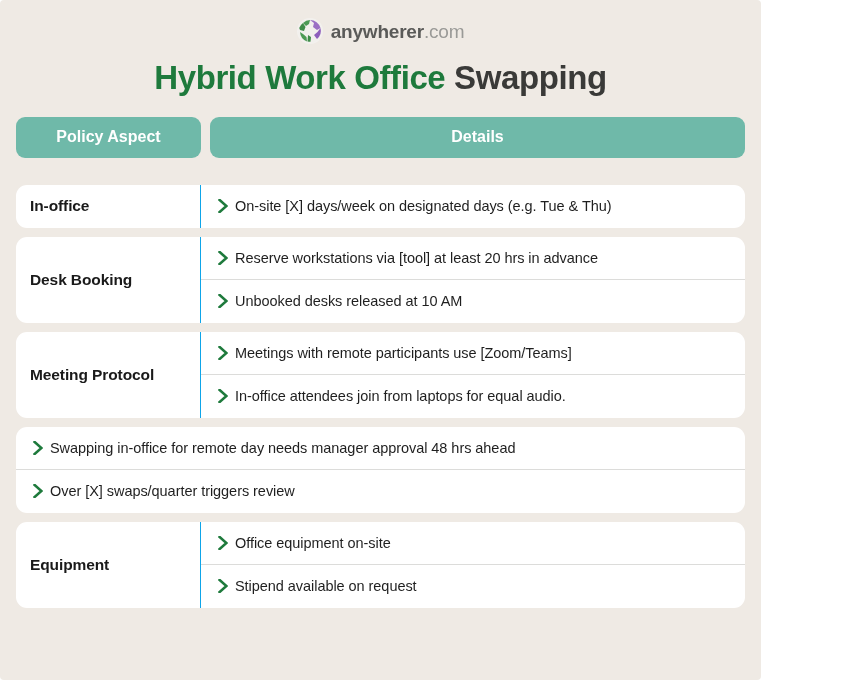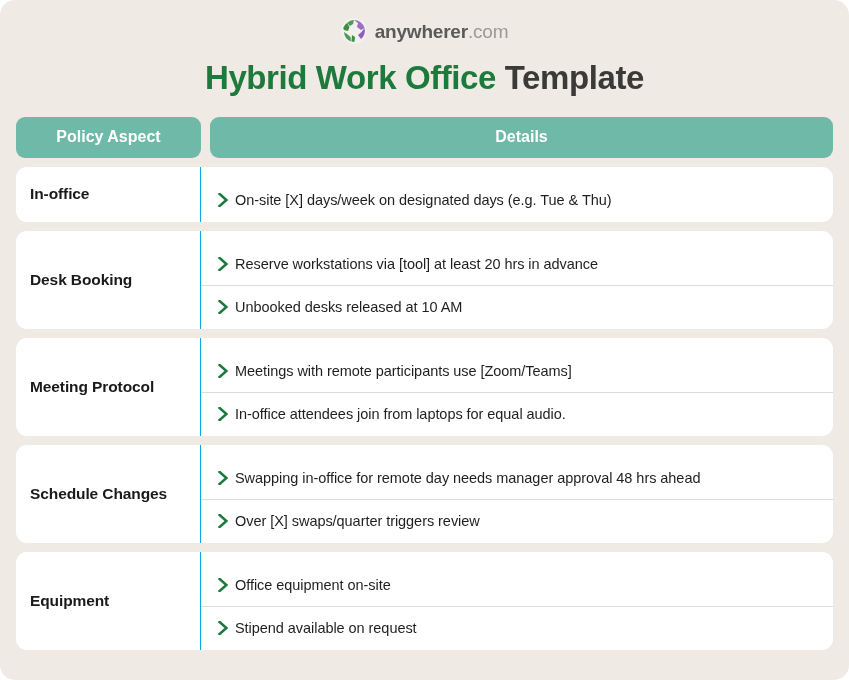--- a/index.html
+++ b/index.html
@@ -8,24 +8,24 @@
     background: #ffffff;
   }
   body {
     width: 849px;
     height: 680px;
     overflow: hidden;
     font-family: "Liberation Sans", sans-serif;
   }
   .page {
     position: relative;
-    width: 849px;
+    width: 761px;
     height: 680px;
     background: #EFEAE4;
-    border-radius: 15px;
+    border-radius: 4px;
     box-sizing: border-box;
     overflow: hidden;
   }
 
   
   .brand {
     display: flex;
     align-items: center;
     justify-content: center;
     gap: 8px;
@@ -68,21 +68,21 @@
   .title-accent { color: #1E7A3C; }
   .title-rest { color: #3A3A38; }
 
   
   .table {
     margin: 19px 16px 0 16px;
   }
   .thead {
     display: flex;
     gap: 9px;
-    margin-bottom: 9px;
+    margin-bottom: 27px;
   }
   .th {
     background: #6FB9A9;
     color: #ffffff;
     font-weight: bold;
     font-size: 16px;
     border-radius: 9px;
     height: 41px;
     display: flex;
     align-items: center;
@@ -108,21 +108,21 @@
     padding: 0 16px 0 14px;
     border-right: 1px solid #0ea5e9;
     font-size: 15.5px;
     font-weight: bold;
     color: #1A1A1A;
     letter-spacing: -0.1px;
   }
   .row-details {
     flex: 1 1 auto;
     box-sizing: border-box;
-    padding: 12px 0 0 0;
+    padding: 0 0 0 0;
   }
   .bullet {
     display: flex;
     align-items: center;
     gap: 7px;
     padding: 0 18px 0 17px;
     height: 43px;
     box-sizing: border-box;
     border-bottom: 1px solid #DCDCDA;
     font-size: 14.5px;
@@ -151,21 +151,21 @@
         <path d="M23.5 10 A11 11 0 0 1 20 21 L17 17 L20.5 14 Z" fill="#8E5FBC"></path>
         <path d="M6 5 A11 11 0 0 1 13 2 L12 6 L9 8 Z" fill="#4C9A55"></path>
         <path d="M2.2 10 A11 11 0 0 1 6 5 L8.5 9 L7 13 L3 12 Z" fill="#3F8C49"></path>
         <path d="M3 14 A11 11 0 0 0 10 23.5 L9.5 19 L6 16 Z" fill="#4C9A55"></path>
         <path d="M11 17 L14 19 L13.5 23.8 A11 11 0 0 1 10.5 23.4 Z" fill="#3F8C49"></path>
       </svg>
     </span>
     <span class="brand-text"><span class="brand-name">anywherer</span><span class="brand-tld">.com</span></span>
   </div>
 
-  <h1 class="title"><span class="title-accent">Hybrid Work Office</span><span class="title-rest"> Template</span></h1>
+  <h1 class="title"><span class="title-accent">Hybrid Work Office</span><span class="title-rest"> Swapping</span></h1>
 
   <div class="table">
     <div class="thead">
       <div class="th th-aspect">Policy Aspect</div>
       <div class="th th-details">Details</div>
     </div>
     <div id="tbody">
         <div class="row">
           <div class="row-aspect">In-office</div>
           <div class="row-details">
@@ -205,21 +205,20 @@
             </div>
             <div class="bullet">
               <svg class="chev" viewBox="0 0 10 14">
                 <path d="M1.6 1 L8.4 7 L1.6 13" fill="none" stroke="#1E7A3C" stroke-width="2.6" stroke-linecap="square" stroke-linejoin="miter"></path>
               </svg>
               <span class="bullet-text">In-office attendees join from laptops for equal audio.</span>
             </div>
           </div>
         </div>
         <div class="row">
-          <div class="row-aspect">Schedule Changes</div>
           <div class="row-details">
             <div class="bullet">
               <svg class="chev" viewBox="0 0 10 14">
                 <path d="M1.6 1 L8.4 7 L1.6 13" fill="none" stroke="#1E7A3C" stroke-width="2.6" stroke-linecap="square" stroke-linejoin="miter"></path>
               </svg>
               <span class="bullet-text">Swapping in-office for remote day needs manager approval 48 hrs ahead</span>
             </div>
             <div class="bullet">
               <svg class="chev" viewBox="0 0 10 14">
                 <path d="M1.6 1 L8.4 7 L1.6 13" fill="none" stroke="#1E7A3C" stroke-width="2.6" stroke-linecap="square" stroke-linejoin="miter"></path>

